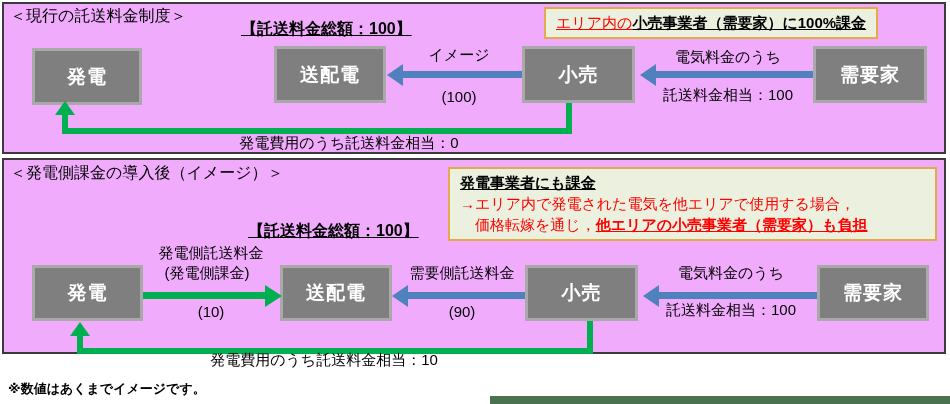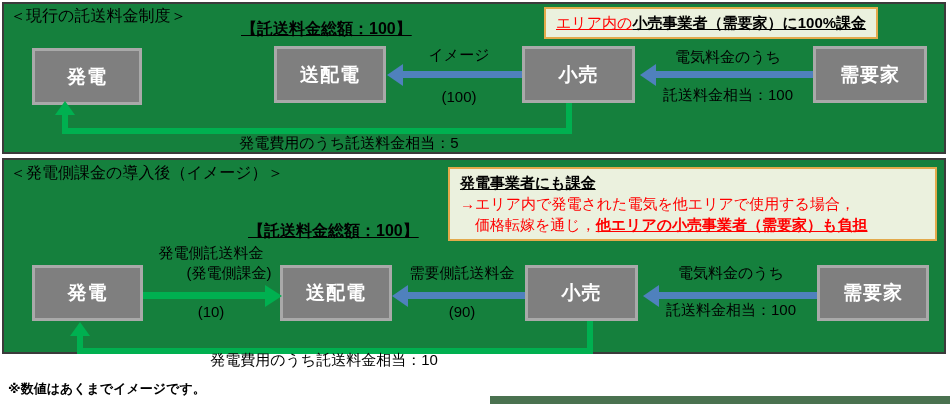--- a/index.html
+++ b/index.html
@@ -3,21 +3,21 @@
 <meta charset="utf-8">
 <style>
   * { margin:0; padding:0; box-sizing:border-box; }
   html,body { width:950px; height:404px; }
   body {
     font-family:"Liberation Sans","DejaVu Sans",sans-serif;
     background:#ffffff; position:relative; overflow:hidden;
   }
   .panel {
     position:absolute; left:2px; width:944px;
-    background:#15803d; border:2px solid #3b3b3b;
+    background:#f0abfc; border:2px solid #3b3b3b;
   }
   #panel1 { top:2px;  height:152px; }
   #panel2 { top:158px; height:196px; }
 
   .abs { position:absolute; }
   .nowrap { white-space:nowrap; }
 
   .panel-title { font-size:16px; color:#000; }
   .total-label { font-size:16px; font-weight:bold; color:#000; text-decoration:underline; }
 
@@ -84,21 +84,21 @@
 
   <div class="head-left" style="left:636px; top:60px;"></div>
   <div class="shaft-blue" style="left:650px; top:67px; width:159px;"></div>
   <div class="lbl" style="left:724px; top:44px;">電気料金のうち</div>
   <div class="lbl" style="left:724px; top:82px;">託送料金相当：100</div>
 
   <div class="shaft-green" style="left:562px; top:99px;  width:6px; height:31px;"></div>
   <div class="shaft-green" style="left:58px;  top:124px; width:510px; height:6px;"></div>
   <div class="shaft-green" style="left:58px;  top:111px; width:6px; height:19px;"></div>
   <div class="head-up-green" style="left:51px; top:97px;"></div>
-  <div class="lbl" style="left:345px; top:130px;">発電費用のうち託送料金相当：5</div>
+  <div class="lbl" style="left:345px; top:130px;">発電費用のうち託送料金相当：0</div>
 </div>
 
 <div id="panel2" class="panel">
 
   <div class="abs panel-title nowrap" style="left:6px; top:3px;">＜発電側課金の導入後（イメージ）＞</div>
 
   <div class="abs callout" style="left:444px; top:7px; width:489px;">
     <div class="nowrap"><span class="u" style="font-weight:bold;">発電事業者にも課金</span></div>
     <div class="red nowrap">→エリア内で発電された電気を他エリアで使用する場合，</div>
     <div class="nowrap" style="padding-left:15px;"><span class="red">価格転嫁を通じ，</span><span class="em-red">他エリアの小売事業者（需要家）も負担</span></div>
@@ -107,21 +107,21 @@
   <div class="abs total-label nowrap" style="left:244px; top:61px;">【託送料金総額：100】</div>
 
   <div class="box" style="left:28px;  top:105px; width:111px; height:56px;">発電</div>
   <div class="box" style="left:276px; top:105px; width:112px; height:56px;">送配電</div>
   <div class="box" style="left:521px; top:105px; width:113px; height:56px;">小売</div>
   <div class="box" style="left:813px; top:105px; width:112px; height:56px;">需要家</div>
 
   <div class="shaft-green" style="left:139px; top:132px; width:124px; height:7px;"></div>
   <div class="head-right-green" style="left:261px; top:125px;"></div>
   <div class="lbl" style="left:207px; top:84px;">発電側託送料金</div>
-  <div class="lbl red" style="left:225px; top:104px;">(発電側課金)</div>
+  <div class="lbl red" style="left:203px; top:104px;">(発電側課金)</div>
   <div class="lbl red" style="left:207px; top:143px;">(10)</div>
 
   <div class="head-left" style="left:388px; top:125px;"></div>
   <div class="shaft-blue" style="left:402px; top:132px; width:119px;"></div>
   <div class="lbl" style="left:458px; top:104px;">需要側託送料金</div>
   <div class="lbl red" style="left:458px; top:143px;">(90)</div>
 
   <div class="head-left" style="left:639px; top:125px;"></div>
   <div class="shaft-blue" style="left:653px; top:132px; width:160px;"></div>
   <div class="lbl" style="left:727px; top:104px;">電気料金のうち</div>

